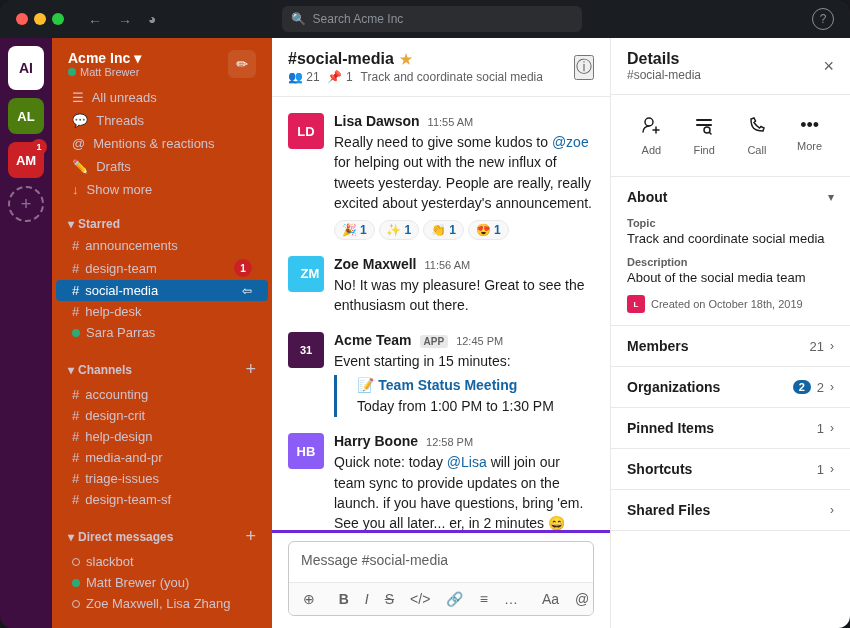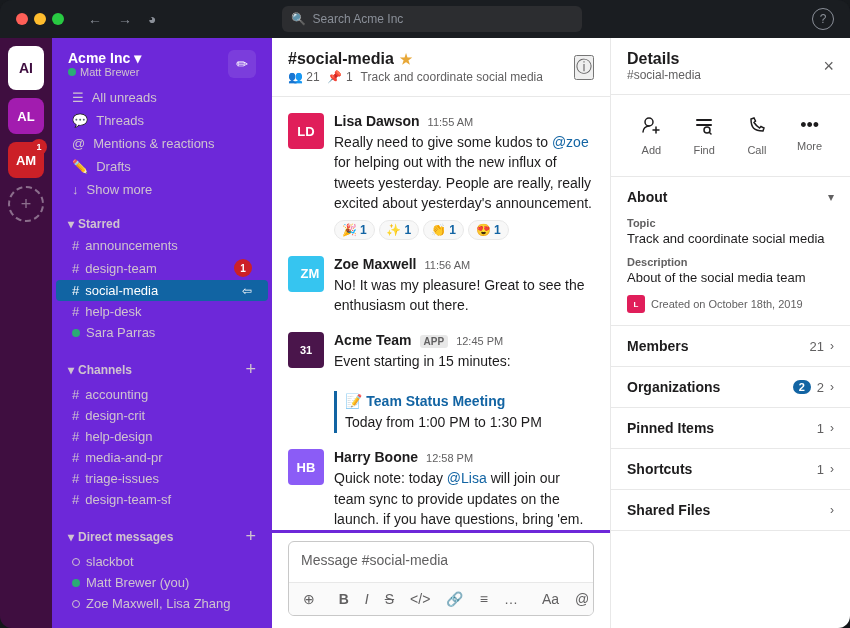--- a/index.html
+++ b/index.html
@@ -76,21 +76,21 @@
       cursor: pointer;
     }
     .ws-avatar {
       width: 36px; height: 36px;
       border-radius: 8px;
       display: flex; align-items: center; justify-content: center;
       font-weight: 700; font-size: 13px;
       cursor: pointer;
       position: relative;
     }
-    .ws-avatar.purple { background: #a21caf; color: #fff; }
+    .ws-avatar.purple { background: #4d7c0f; color: #fff; }
     .ws-avatar.red { background: #cc2027; color: #fff; }
     .badge-notif {
       position: absolute;
       top: -3px; right: -3px;
       background: #cc2027;
       color: #fff;
       font-size: 9px;
       font-weight: 700;
       width: 16px; height: 16px;
       border-radius: 50%;
@@ -102,21 +102,21 @@
       border: 2px dashed rgba(255,255,255,0.4);
       display: flex; align-items: center; justify-content: center;
       color: rgba(255,255,255,0.4);
       font-size: 18px;
       cursor: pointer;
     }
 
     
     .channel-sidebar {
       width: 220px;
-      background: #6d28d9;
+      background: #c2410c;
       color: #cfc3cf;
       font-size: 13px;
       display: flex;
       flex-direction: column;
       overflow-y: auto;
       flex-shrink: 0;
     }
     .sidebar-header {
       padding: 12px 16px 8px;
       display: flex;
@@ -265,22 +265,22 @@
       border-radius: 12px;
       padding: 2px 7px;
       font-size: 12px;
       display: flex; align-items: center; gap: 3px;
       cursor: pointer;
     }
     .reaction .count { color: #1264a3; font-weight: 600; }
     .status-meeting {
       font-size: 14px; color: #1d1c1d;
       border-left: 3px solid #1164a3;
-      padding-left: 8px;
-      margin-top: 20px;
+      padding-left: 20px;
+      margin-top: 4px;
       line-height: 1.5;
     }
     .meeting-link { color: #1264a3; font-weight: 600; text-decoration: none; display: flex; align-items: center; gap: 4px; }
 
     
     .composer {
       padding: 8px 16px 12px;
       border-top: 3px solid #6d28d9;
       flex-shrink: 0;
     }

